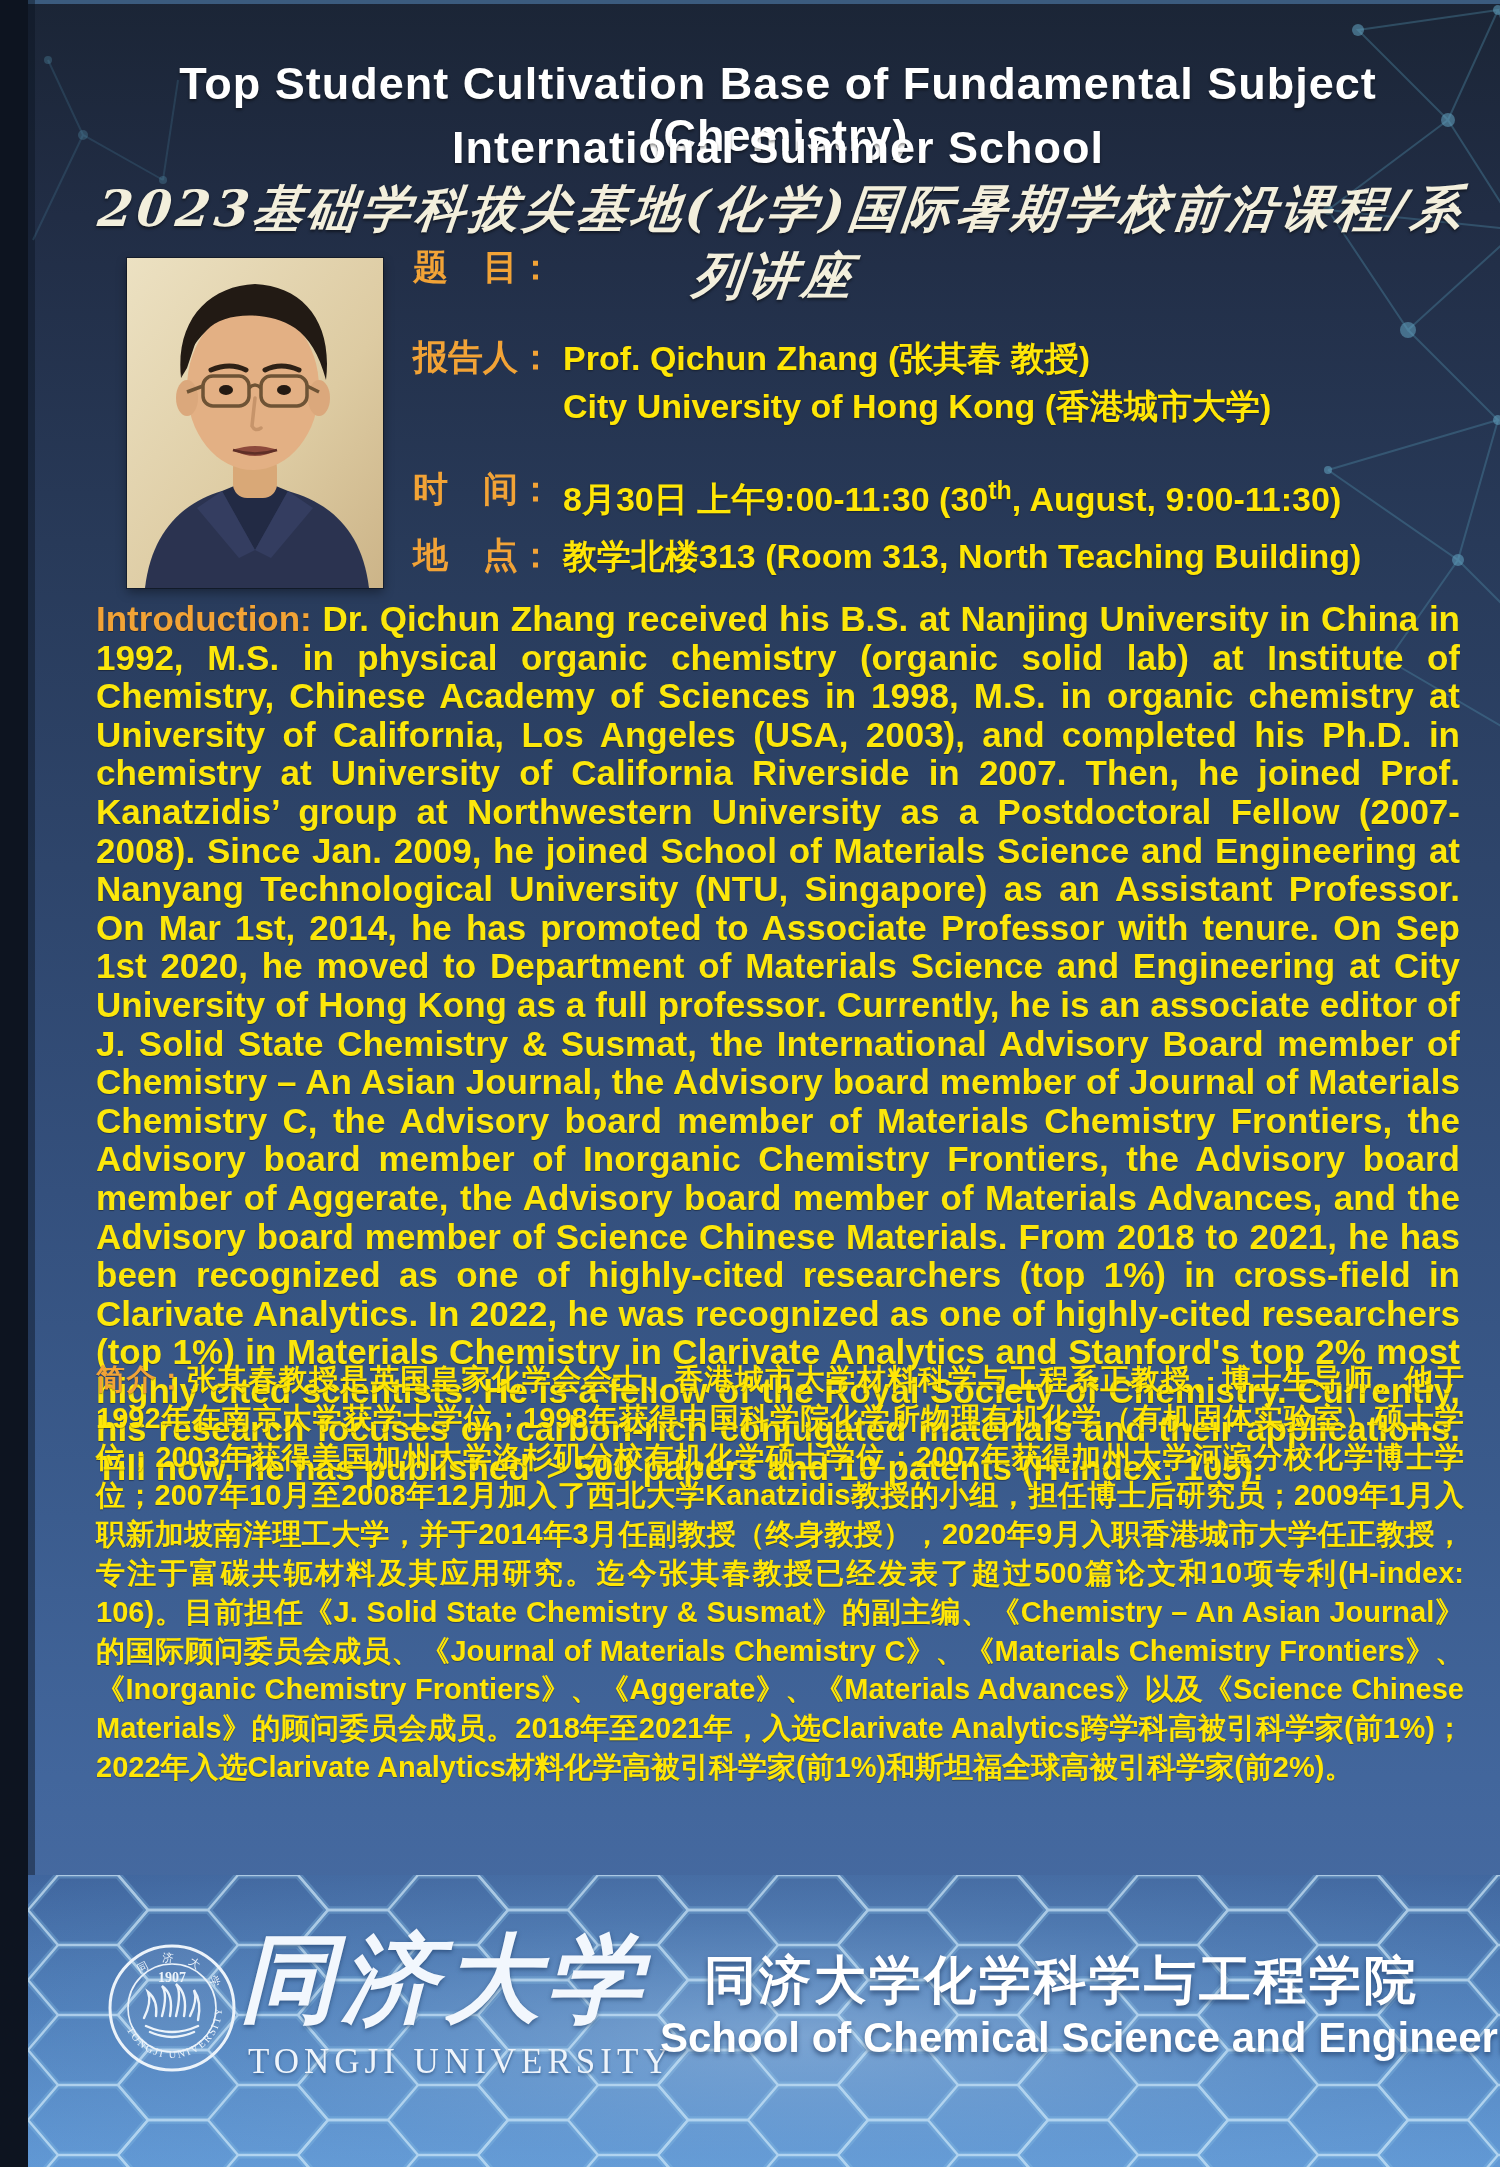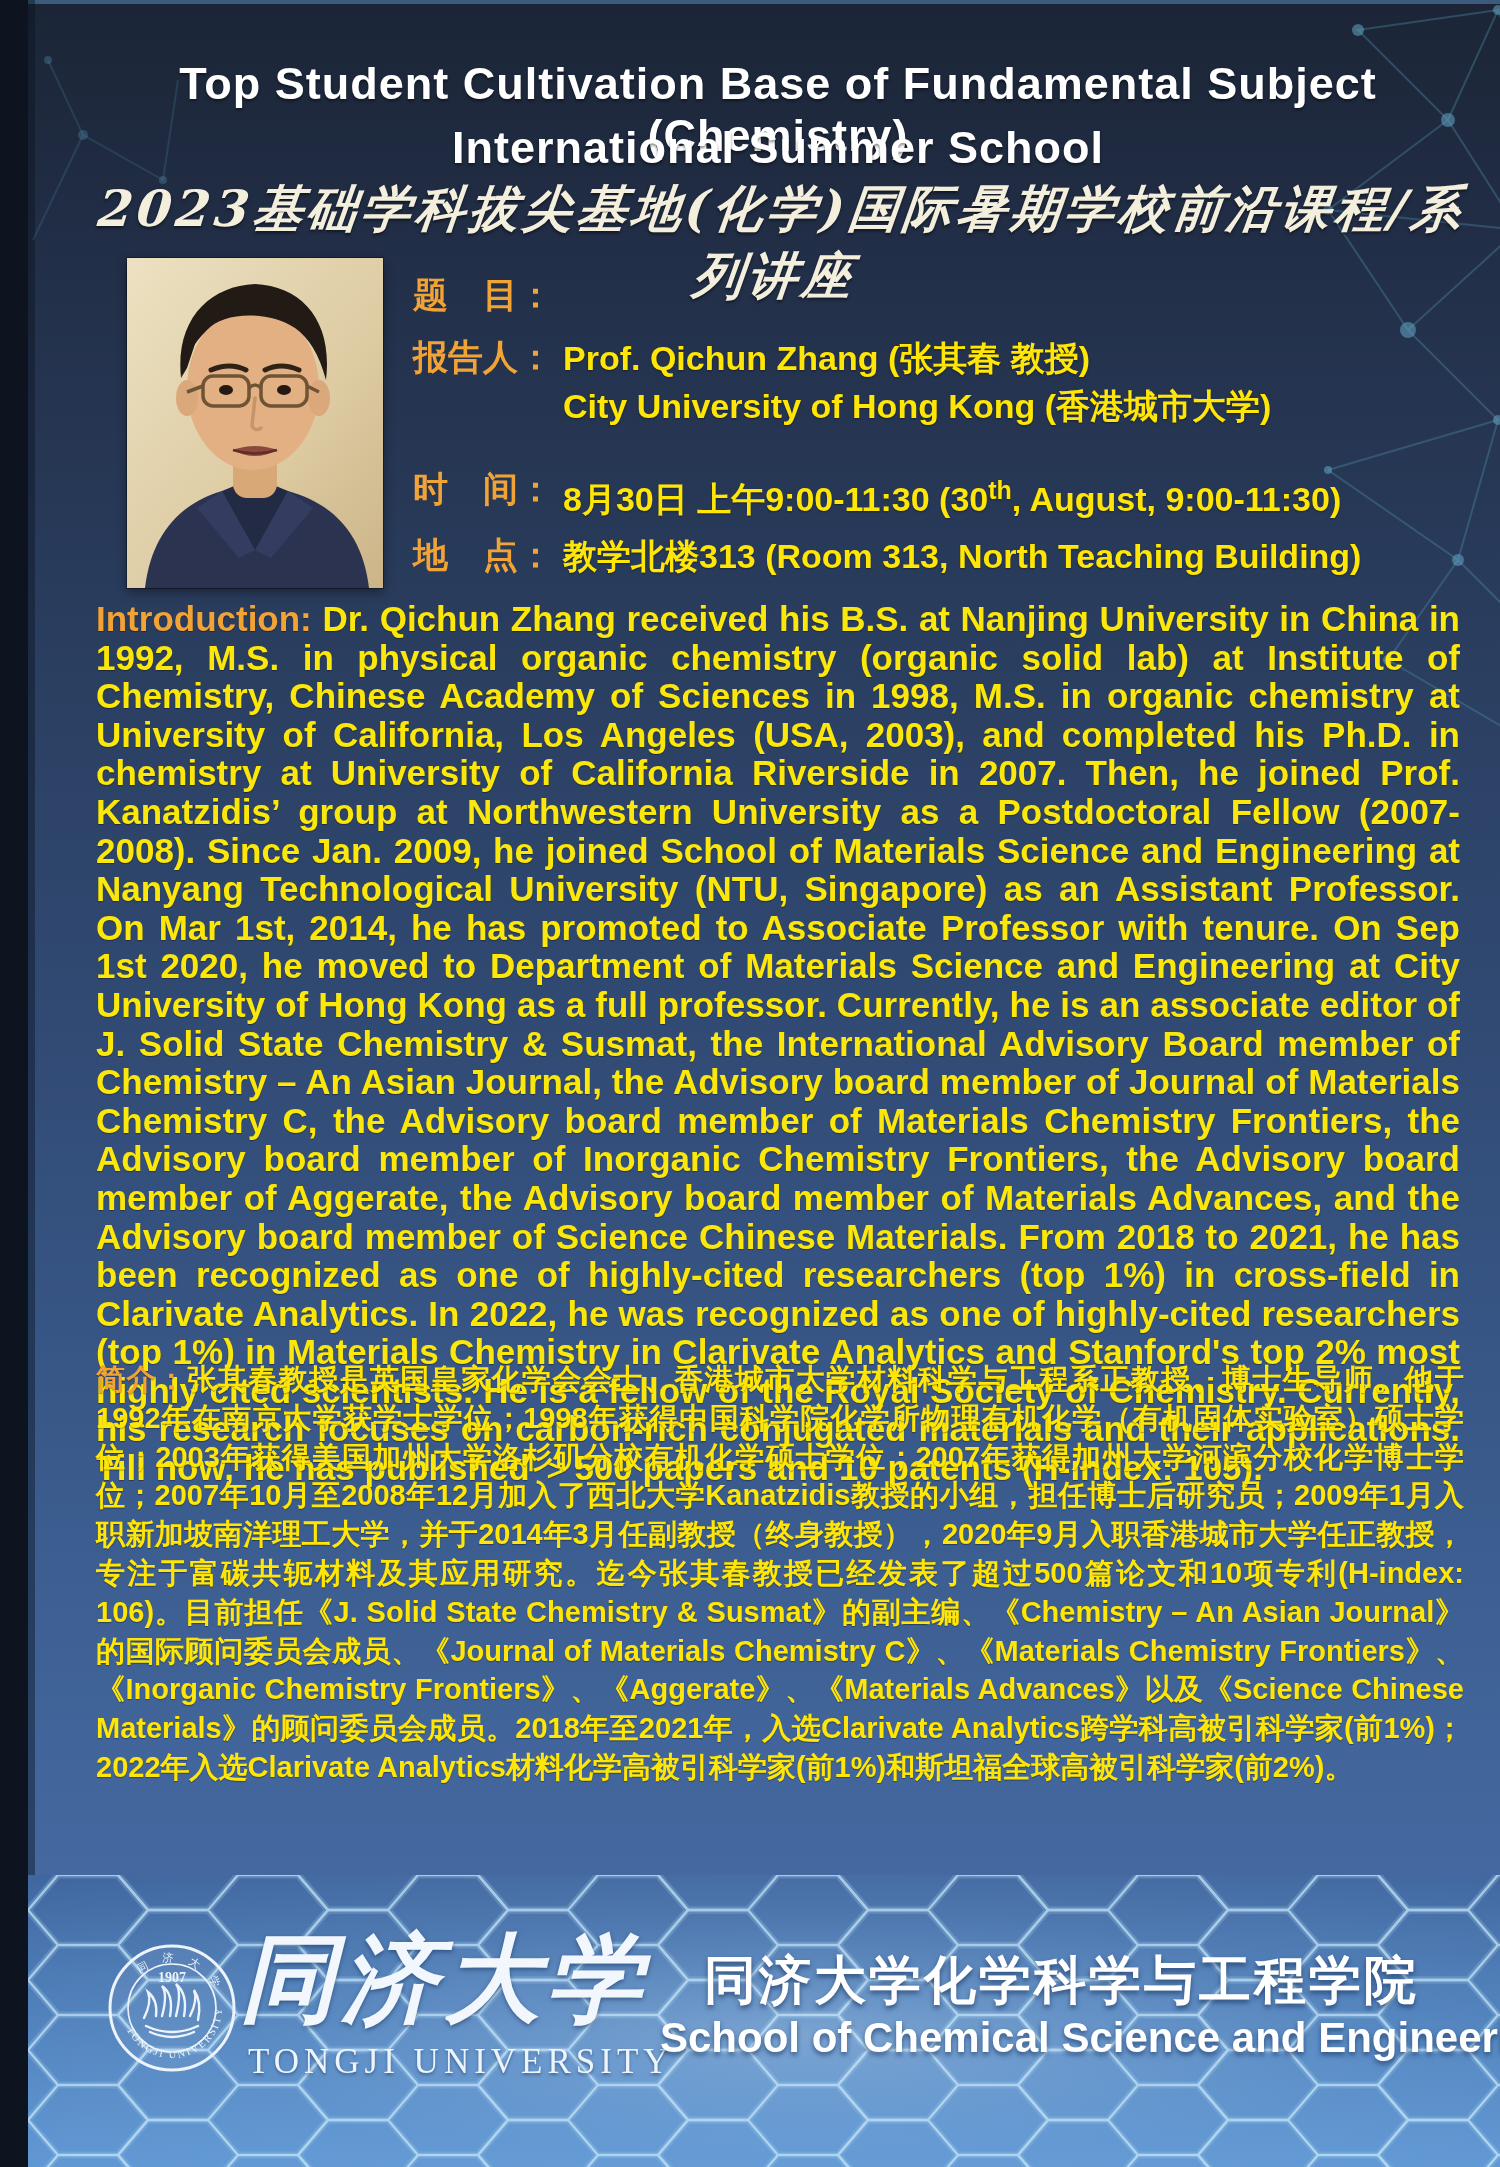--- a/index.html
+++ b/index.html
@@ -25,21 +25,21 @@
   .title-2{top:122px;}
   .subtitle-cn{position:absolute;left:60px;top:176px;width:1380px;text-align:center;
     color:#f3efdc;font-family:"DejaVu Serif","Liberation Serif",serif;
     font-style:italic;font-weight:bold;font-size:50px;letter-spacing:4px;
     transform:skewX(-6deg);text-shadow:0 2px 3px rgba(0,0,0,.5);}
 
   
   .photo{position:absolute;left:99px;top:258px;width:256px;height:330px;
     box-shadow:0 0 0 1px rgba(0,0,0,.35),0 4px 10px rgba(0,0,0,.4);}
   .info-row{position:absolute;left:385px;display:flex;align-items:flex-start;white-space:nowrap;}
-  .row-title{top:272px;}
+  .row-title{top:244px;}
   .row-speaker{top:334px;}
   .row-time{top:466px;}
   .row-loc{top:532px;}
   .info-label{color:#f2a336;font-weight:bold;font-size:35px;width:150px;flex:0 0 150px;}
   .info-value{color:#ffe606;font-weight:bold;font-size:34px;line-height:48px;
     text-shadow:0 1px 2px rgba(0,0,0,.4);}
   .info-value .line2{display:block;}
   .info-value sup{font-size:25px;}
 
   

